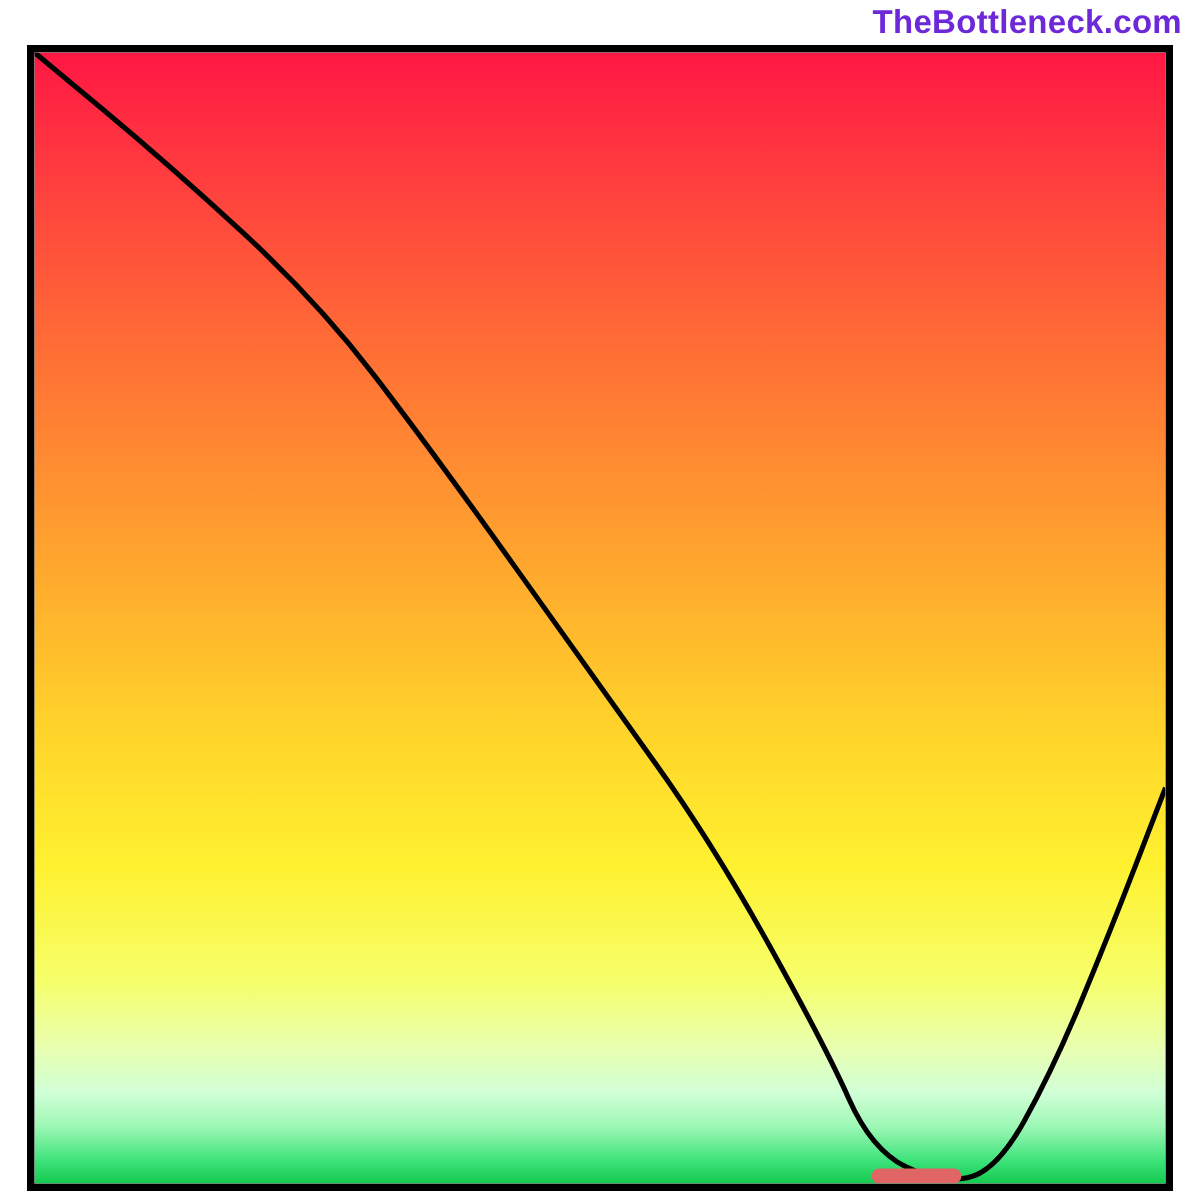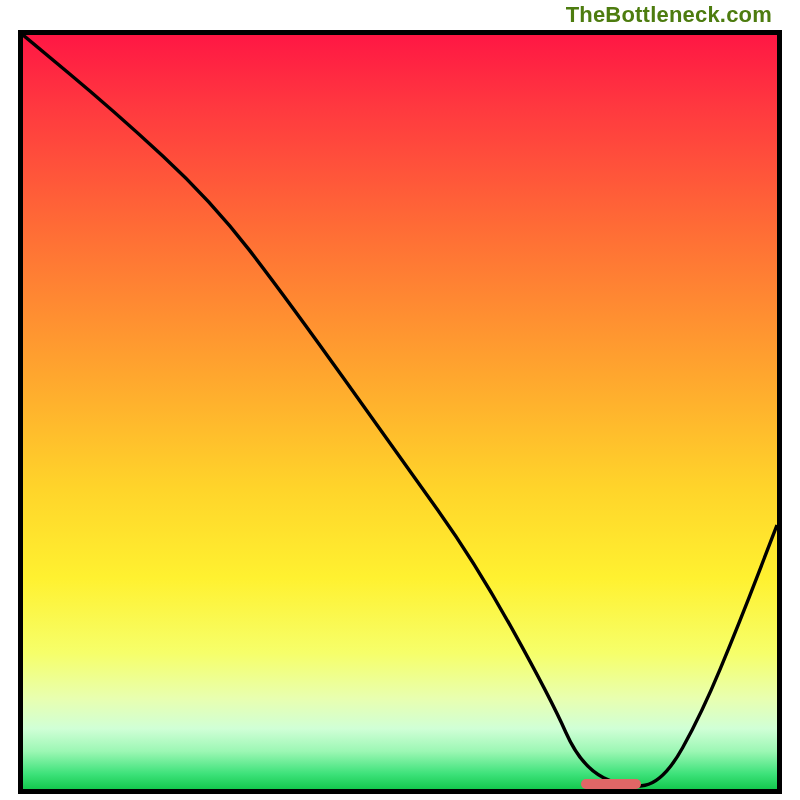--- a/index.html
+++ b/index.html
@@ -12,24 +12,24 @@
     overflow: hidden;
   }
   .wrap {
     position: relative;
     width: 800px;
     height: 800px;
   }
   .attribution {
     position: absolute;
     top: 2px;
-    right: 28px;
+    right: 12px;
     font-size: 22px;
     font-weight: 600;
-    color: #4d7c0f;
+    color: #6d28d9;
     letter-spacing: 0.2px;
   }
   .plot {
     position: absolute;
     left: 18px;
     top: 30px;
     width: 764px;
     height: 764px;
     border: 5px solid #000;
     box-sizing: border-box;

